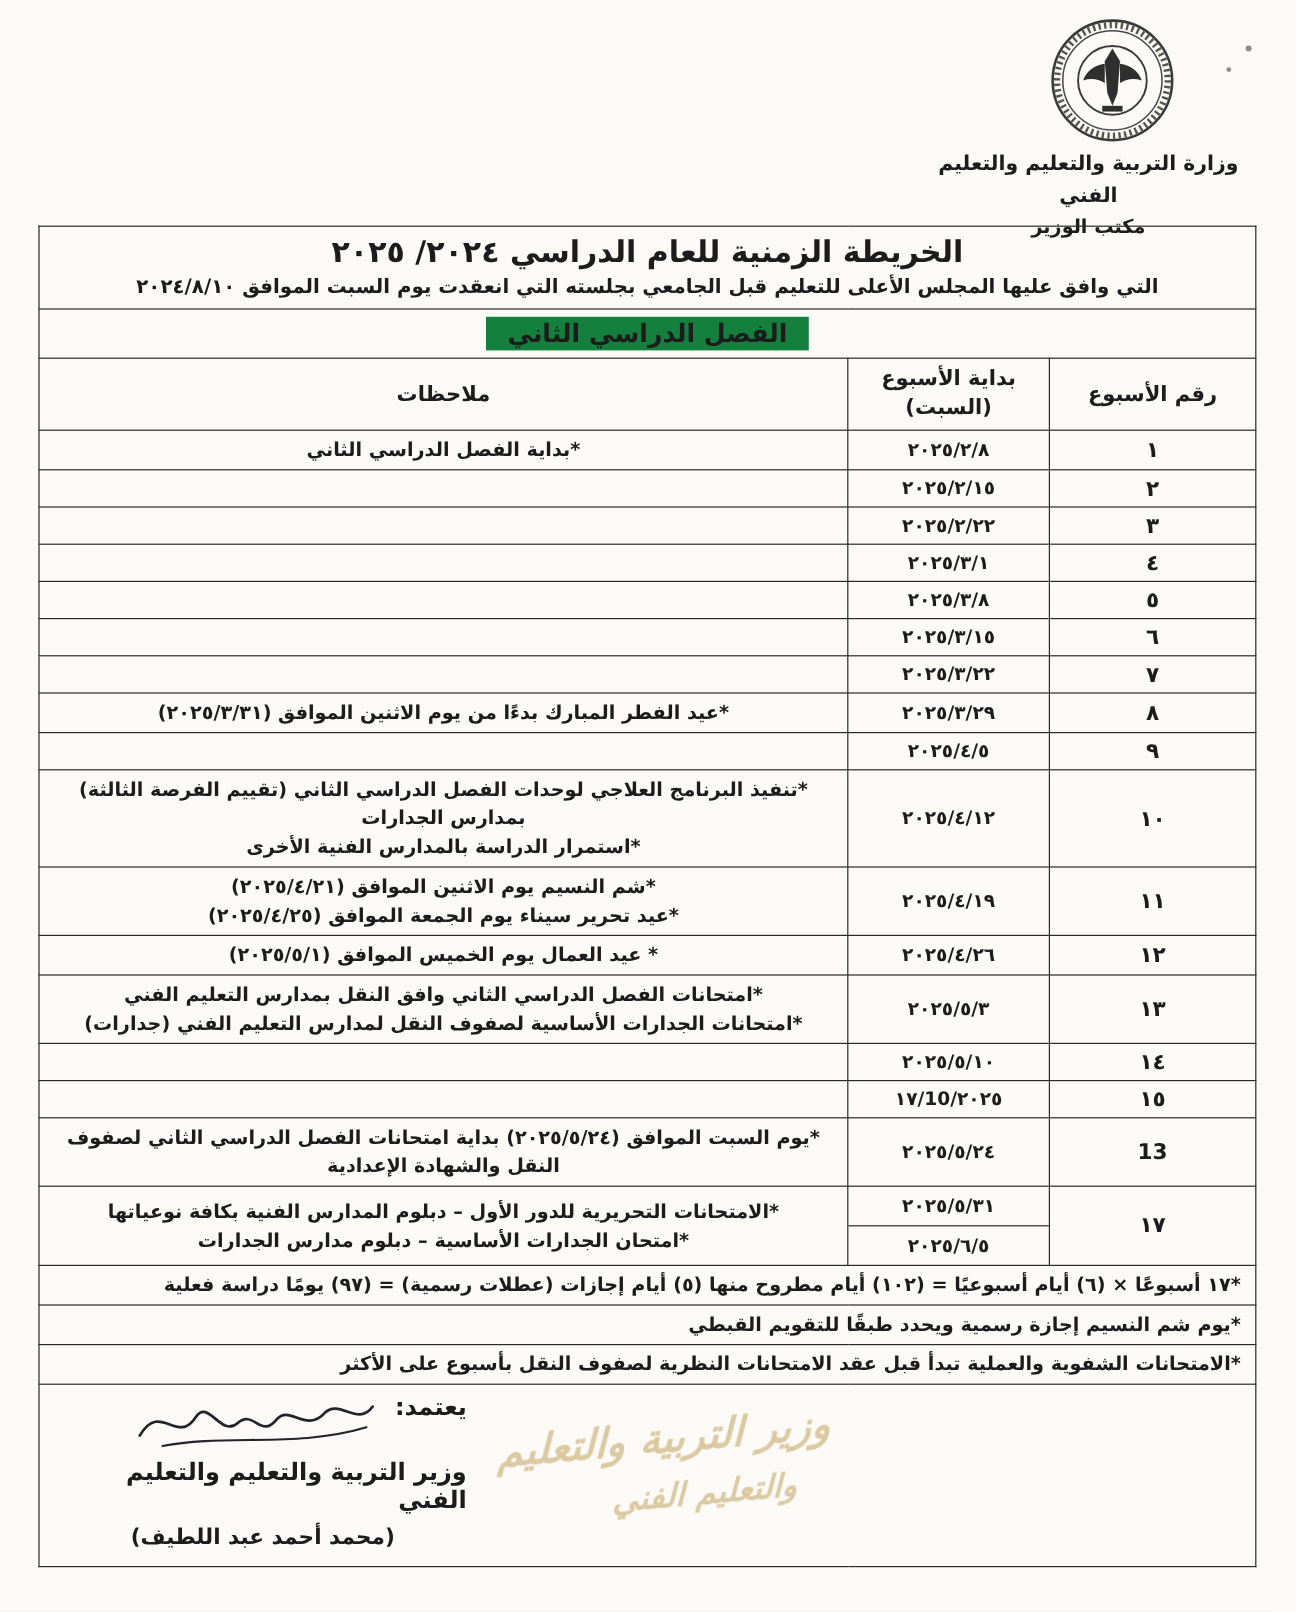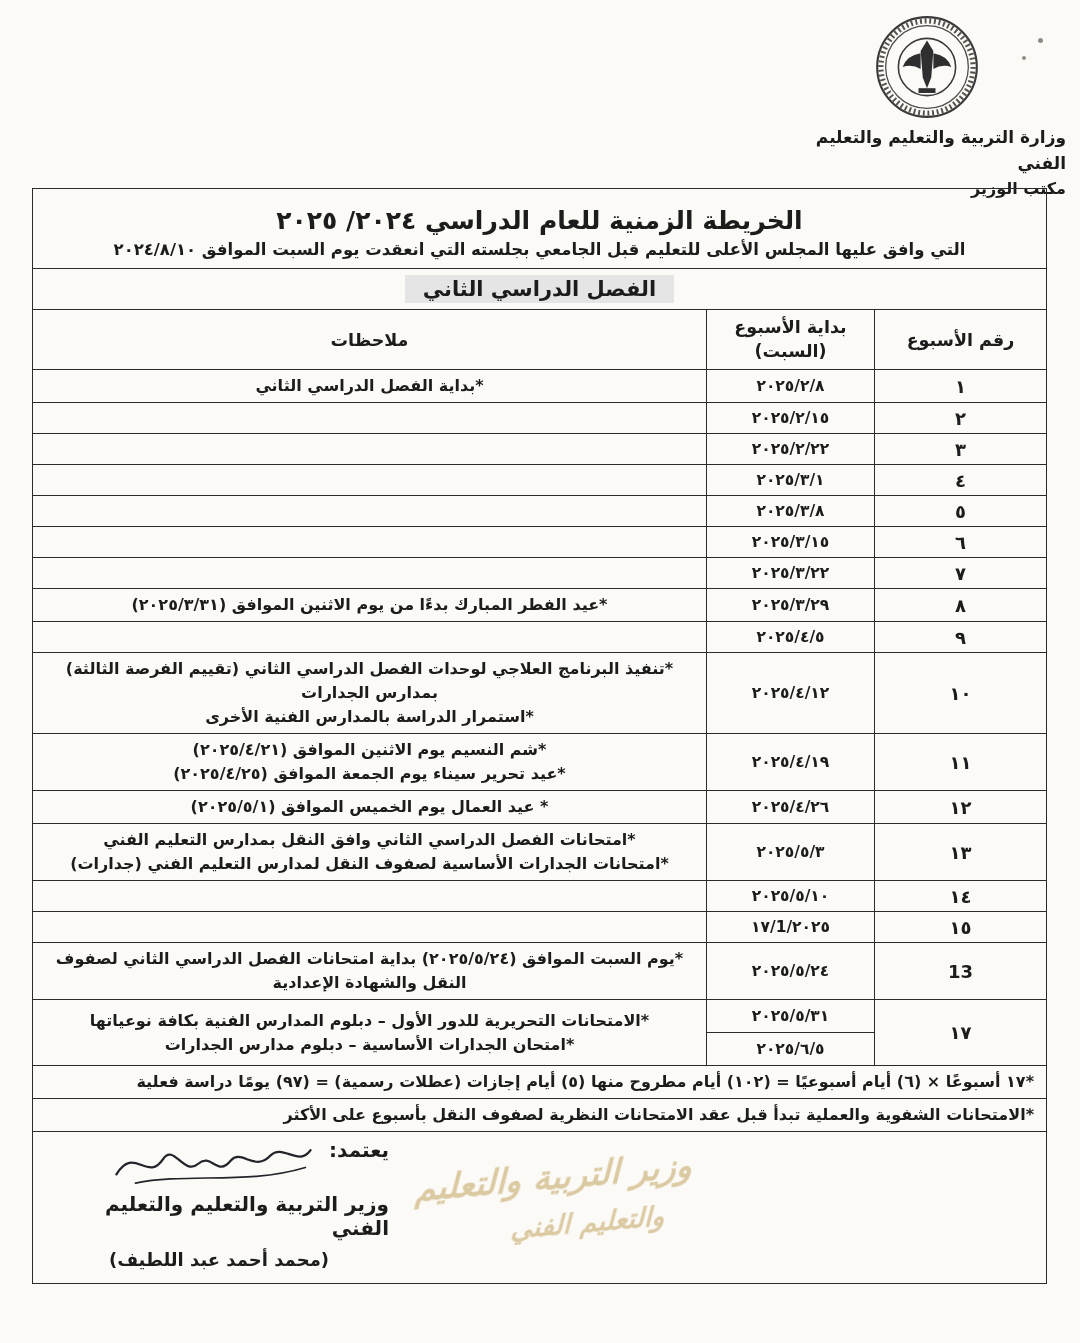--- a/index.html
+++ b/index.html
@@ -9,37 +9,37 @@
     background:#fbfaf7;color:#1c1c1c;overflow:hidden;
     font-family:"DejaVu Sans",sans-serif;
   }
   .scan-dot{position:absolute;border-radius:50%;background:#8f8d88;}
   .dot-a{width:5px;height:5px;top:38px;left:1038px;}
   .dot-b{width:4px;height:4px;top:56px;left:1022px;}
 
   .emblem{position:absolute;top:14px;right:100px;width:106px;height:106px;}
 
   .ministry{
-    position:absolute;top:124px;right:14px;width:290px;
-    text-align:right;font-weight:bold;font-size:17px;line-height:1.55;
+    position:absolute;top:124px;right:28px;width:290px;
+    text-align:center;font-weight:bold;font-size:17px;line-height:1.55;
   }
   .ministry .office{font-size:16px;}
 
   table.doc{
     position:absolute;top:188px;right:33px;width:1014px;
     border-collapse:collapse;table-layout:fixed;
   }
   .doc td,.doc th{border:1.6px solid #2a2a2a;vertical-align:middle;}
 
-  .title-cell{padding:17px 10px 9px;text-align:center;}
+  .title-cell{padding:6px 10px 9px;text-align:center;}
   .doc-title{font-size:25px;font-weight:bold;}
   .doc-subtitle{font-size:16.5px;font-weight:bold;margin-top:5px;}
 
   .section-cell{padding:6px;text-align:center;}
-  .section-hl{display:inline-block;background:#e5e5e5;padding:2px 18px;font-size:21px;font-weight:bold;}
+  .section-hl{display:inline-block;background:#15803d;padding:2px 18px;font-size:21px;font-weight:bold;}
 
   .head th{padding:6px 4px;font-size:17.5px;font-weight:bold;text-align:center;}
   .head .col-date div{line-height:1.35;}
 
   td.col-week{text-align:center;font-size:18px;font-weight:bold;height:31px;}
   td.col-date{text-align:center;font-size:15.5px;font-weight:bold;white-space:nowrap;}
   td.col-date.split{padding:0;}
   .date-part{padding:7px 2px;}
   .date-part + .date-part{border-top:1.6px solid #2a2a2a;}
   td.col-notes{text-align:center;font-size:16px;font-weight:bold;padding:4px 10px;line-height:1.5;}
@@ -199,21 +199,21 @@
             <div>*امتحانات الجدارات الأساسية لصفوف النقل لمدارس التعليم الفني (جدارات)</div>
           </td>
         </tr>
         <tr>
           <td class="col-week">١٤</td>
           <td class="col-date">٢٠٢٥/٥/١٠</td>
           <td class="col-notes"></td>
         </tr>
         <tr>
           <td class="col-week">١٥</td>
-          <td class="col-date">٢٠٢٥/1/١٧</td>
+          <td class="col-date">٢٠٢٥/10/١٧</td>
           <td class="col-notes"></td>
         </tr>
         <tr>
           <td class="col-week">13</td>
           <td class="col-date">٢٠٢٥/٥/٢٤</td>
           <td class="col-notes">
             <div>*يوم السبت الموافق (٢٠٢٥/٥/٢٤) بداية امتحانات الفصل الدراسي الثاني لصفوف النقل والشهادة الإعدادية</div>
           </td>
         </tr>
         <tr>
@@ -225,20 +225,23 @@
           <td class="col-notes">
             <div>*الامتحانات التحريرية للدور الأول – دبلوم المدارس الفنية بكافة نوعياتها</div>
             <div>*امتحان الجدارات الأساسية – دبلوم مدارس الجدارات</div>
           </td>
         </tr>
       </tbody>
 
     <tbody>
         <tr>
           <td class="footnote" colspan="3">*١٧ أسبوعًا × (٦) أيام أسبوعيًا = (١٠٢) أيام مطروح منها (٥) أيام إجازات (عطلات رسمية) = (٩٧) يومًا دراسة فعلية</td>
+        </tr>
+        <tr>
+          <td class="footnote" colspan="3">*يوم شم النسيم إجازة رسمية ويحدد طبقًا للتقويم القبطي</td>
         </tr>
         <tr>
           <td class="footnote" colspan="3">*الامتحانات الشفوية والعملية تبدأ قبل عقد الامتحانات النظرية لصفوف النقل بأسبوع على الأكثر</td>
         </tr>
       </tbody>
 
     <tbody>
       <tr>
         <td colspan="3" class="sig-cell">
           <div class="sig-wrap">

